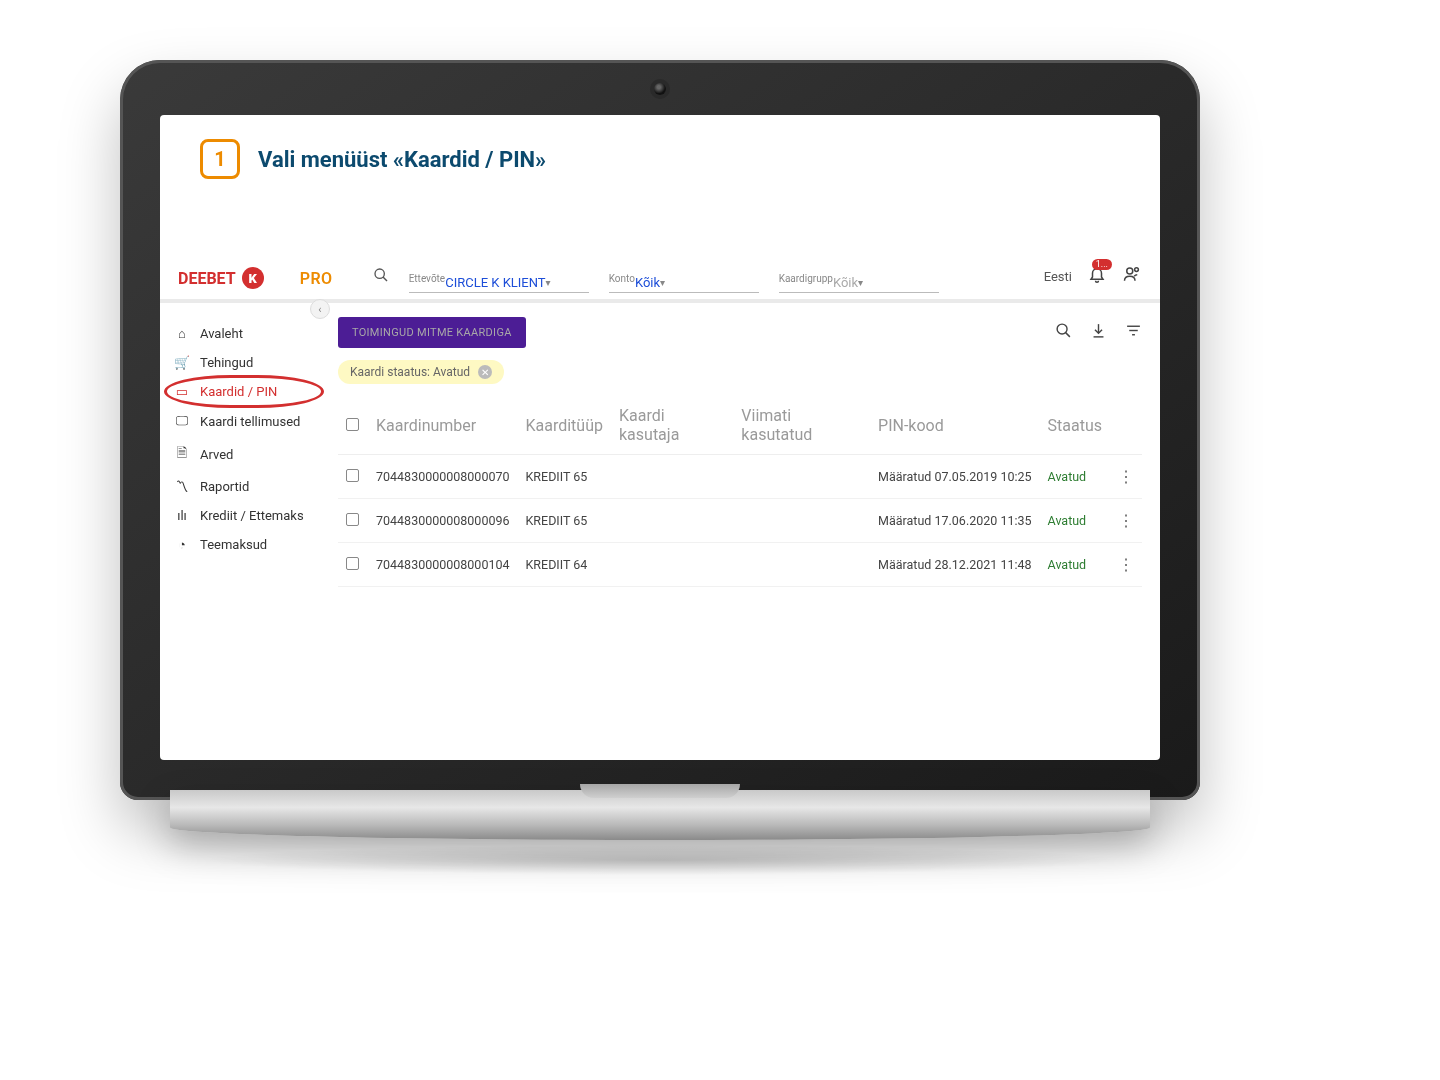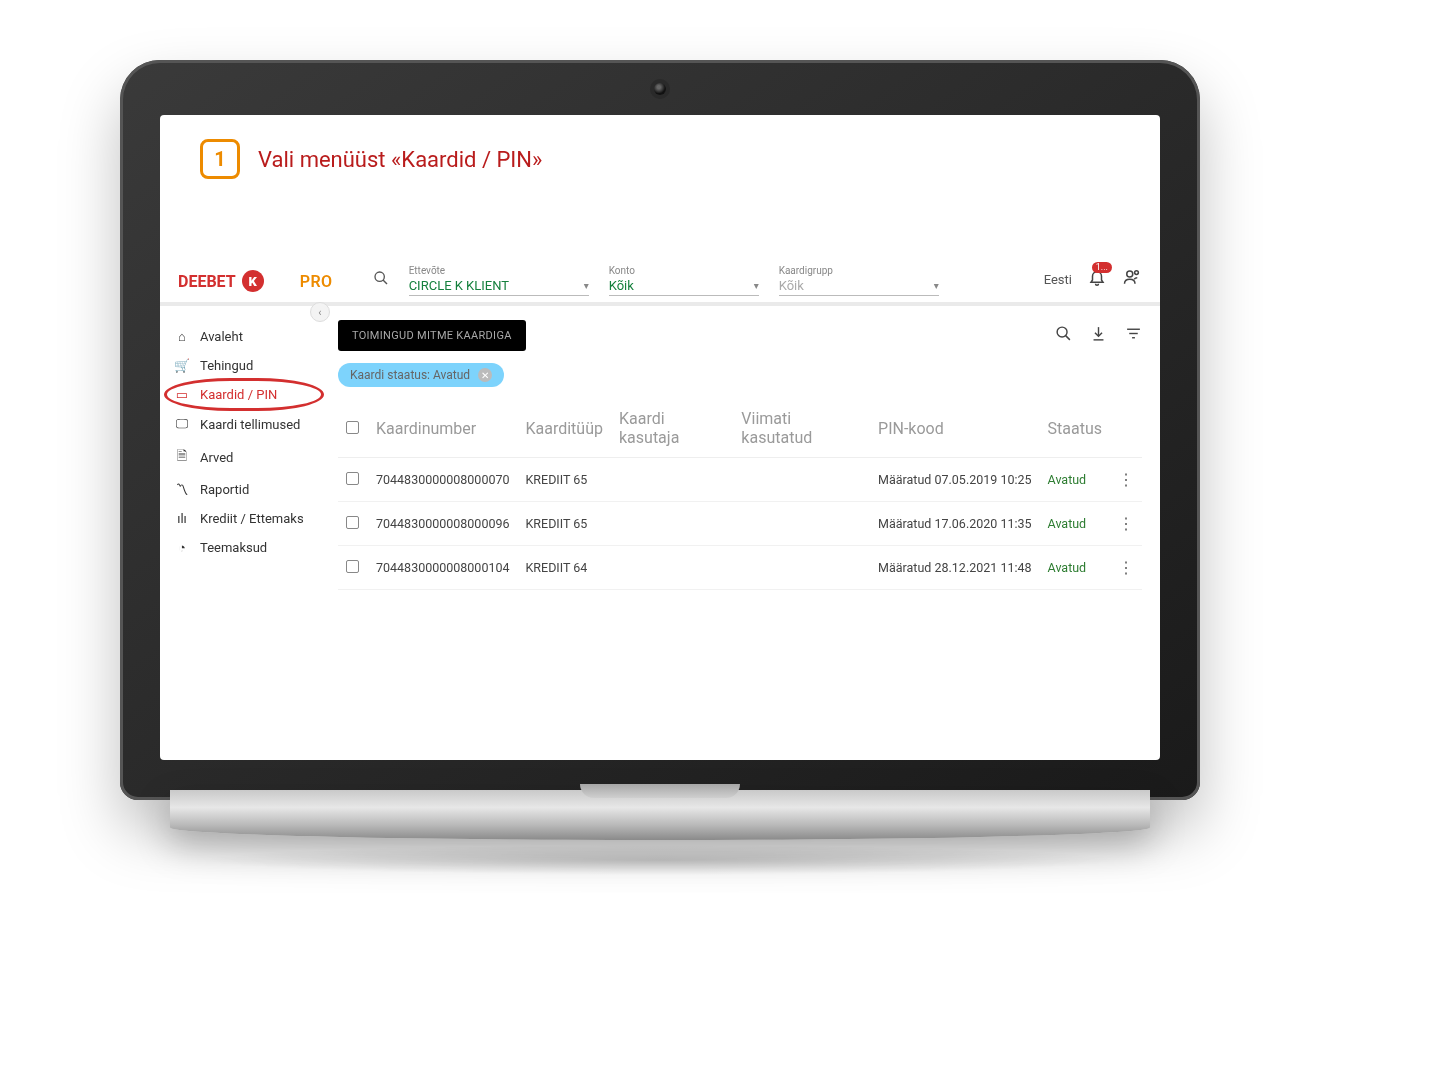--- a/index.html
+++ b/index.html
@@ -87,23 +87,23 @@
       border: 3px solid #ED8B00;
       border-radius: 8px;
       display: flex;
       align-items: center;
       justify-content: center;
       color: #ED8B00;
       font-weight: 700;
       font-size: 20px;
     }
     .instruction-text {
-      color: #b91c1c;
+      color: #0c4a6e;
       font-size: 22px;
-      font-weight: 400;
+      font-weight: 700;
       text-align: right;
     }
 
     .app {
       position: absolute;
       left: 0;
       right: 0;
       top: 140px;
       bottom: 0;
       display: flex;
@@ -139,27 +139,27 @@
       justify-content: center;
       font-size: 13px;
       font-weight: 900;
     }
     .logo .pro { color: #ED8B00; font-weight: 600; margin-left: 2px; letter-spacing: 0.5px; padding-left: 28px; }
 
     .search-pre-icon { color: #555; padding-bottom: 6px; }
 
     .sel {
       display: flex;
-      flex-direction: column;
+      flex-direction: row;
       min-width: 160px;
       border-bottom: 1px solid #bbb;
     }
     .sel .label { font-size: 10px; color: #888; }
     .sel .valwrap { display: flex; justify-content: space-between; align-items: center; }
-    .sel .val { font-size: 13px; color: #15803d; padding: 2px 0; }
+    .sel .val { font-size: 13px; color: #1d4ed8; padding: 2px 0; }
     .sel .ph { color: #aaa; }
     .sel .caret { color: #888; font-size: 10px; }
 
     .topbar-right {
       margin-left: auto;
       display: flex;
       align-items: center;
       gap: 16px;
       padding-bottom: 6px;
       color: #444;
@@ -227,38 +227,38 @@
       flex: 1;
       padding: 14px 18px 0 18px;
       min-width: 0;
     }
     .toolbar-row {
       display: flex;
       align-items: center;
       gap: 14px;
     }
     .bulk-btn {
-      background: #000000;
+      background: #4c1d95;
       color: #a8a8a8;
       font-size: 11px;
       padding: 9px 14px;
       border-radius: 3px;
       letter-spacing: 0.3px;
     }
     .tool-icons {
       margin-left: auto;
       display: flex;
       gap: 18px;
       color: #444;
     }
     .filter-chip {
       display: inline-flex;
       align-items: center;
       gap: 8px;
-      background: #7dd3fc;
+      background: #fef9c3;
       border-radius: 14px;
       padding: 5px 12px;
       font-size: 12px;
       color: #666;
       margin-top: 12px;
     }
     .chip-x {
       width: 14px;
       height: 14px;
       border-radius: 50%;

